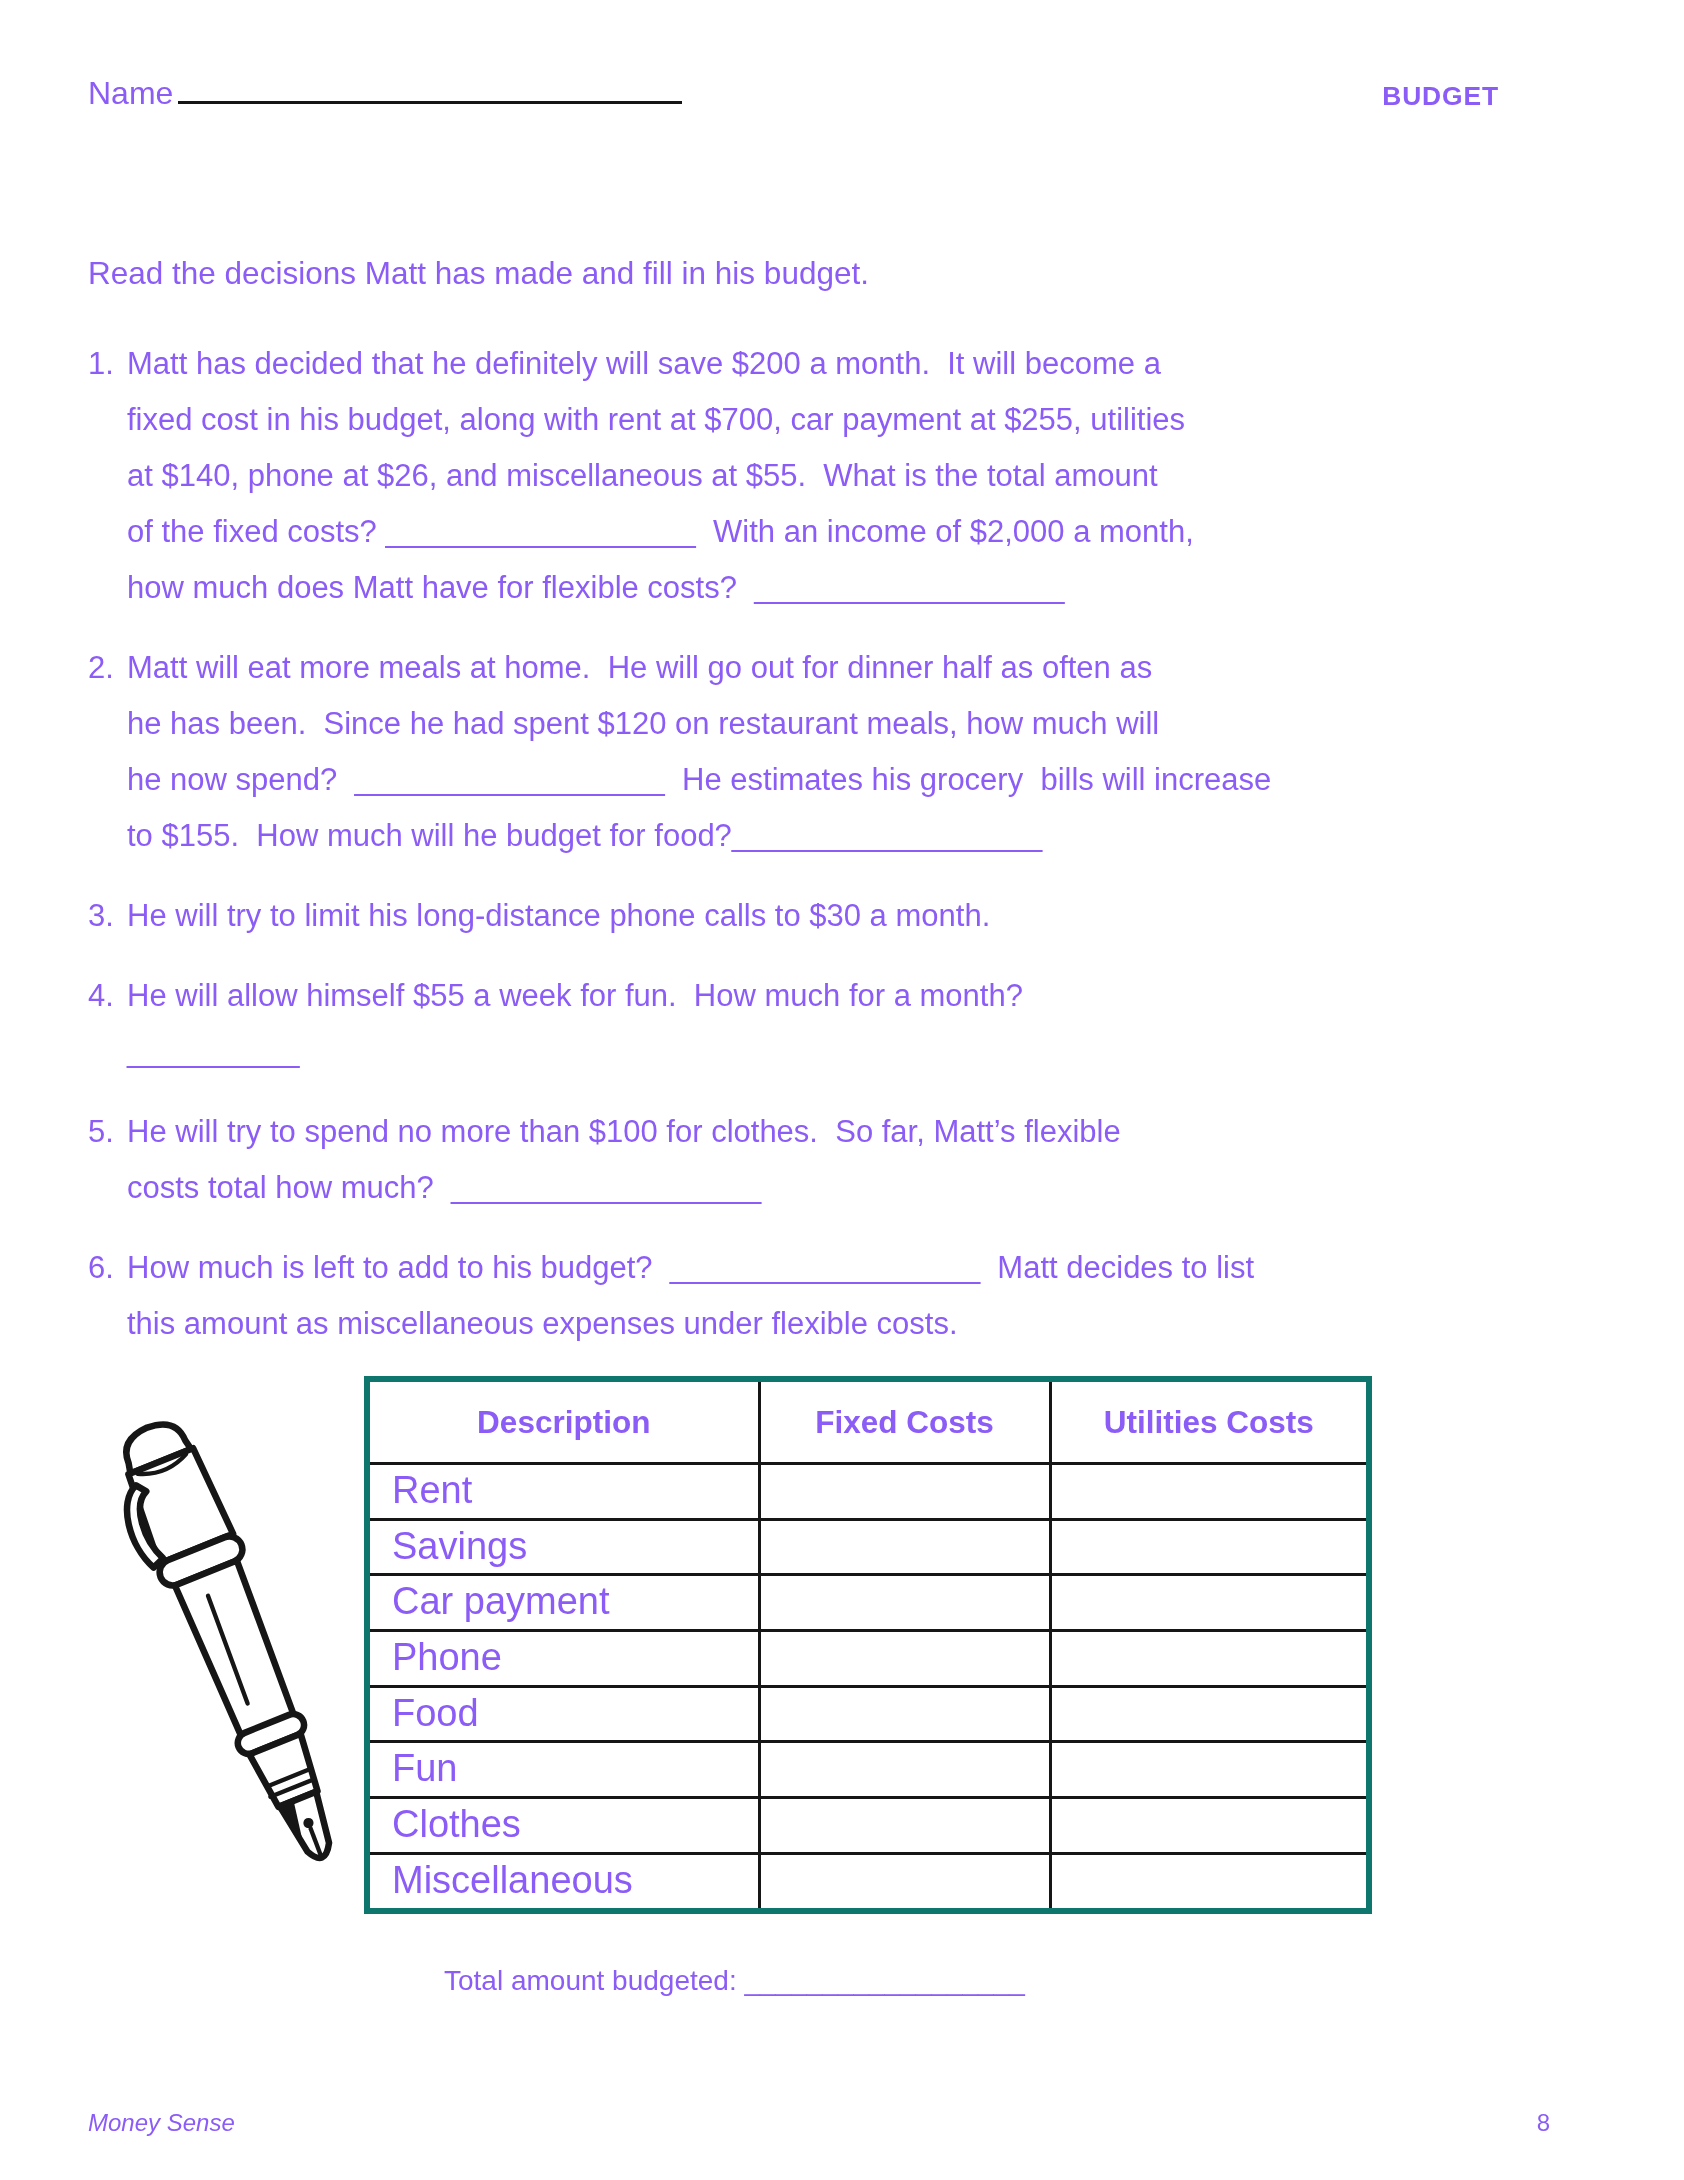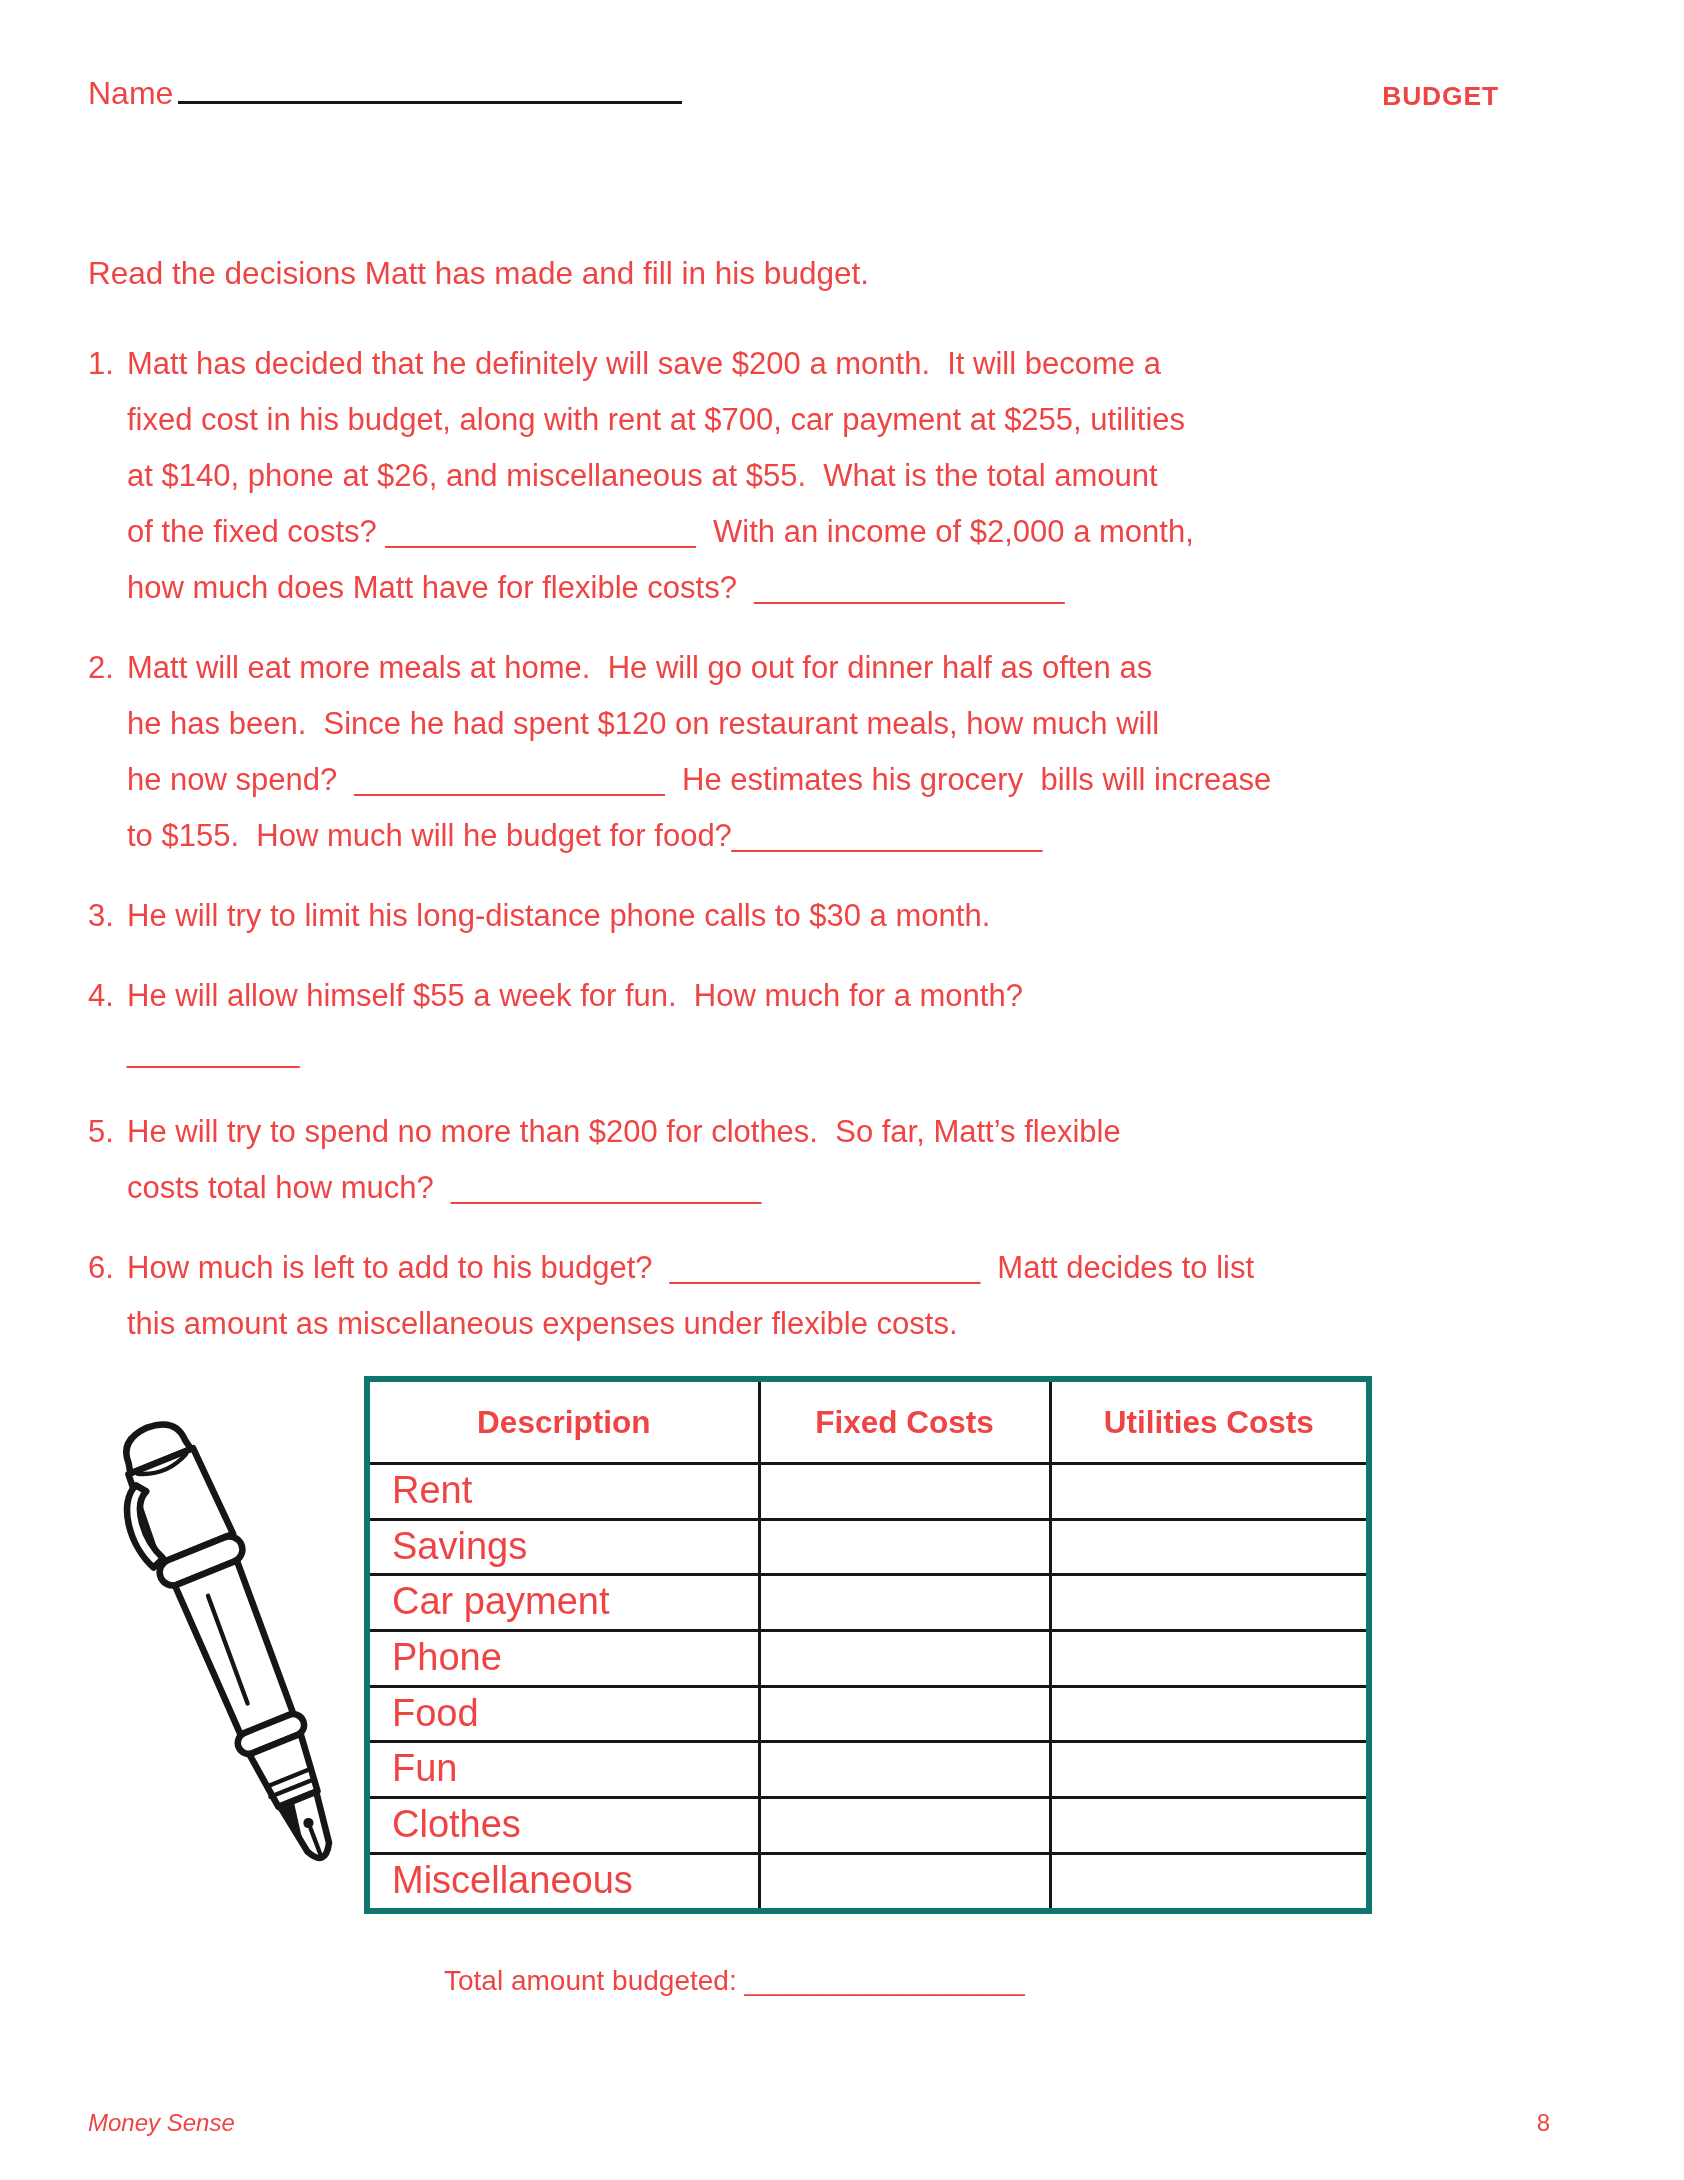--- a/index.html
+++ b/index.html
@@ -1,20 +1,20 @@
 <!DOCTYPE html>
 <html style="font-size:13.6px"><head>
 <meta charset="utf-8">
 <style>
   html,body{margin:0;padding:0;background:#ffffff;}
   .page{
     position:relative;
     width:1635px;height:2181px;
     background:#ffffff;
-    color:#ef4444;
+    color:#8b5cf6;
     font-family:"Liberation Sans", sans-serif;
     box-sizing:border-box;
     padding:72px 136px 0 88px;
     overflow:hidden;
   }
   
   .hdr{display:flex;align-items:flex-end;}
   .name-group{display:flex;align-items:baseline;}
   .name-label{font-size:32px;}
   .name-underline{width:504px;border-bottom:3.4px solid #161616;height:29px;margin-left:5.1px;}
@@ -81,21 +81,21 @@
         <div class="q-num">3.</div>
         <div class="q-body">He will try to limit his long-distance phone calls to $30 a month.</div>
       </div>
       <div class="question">
         <div class="q-num">4.</div>
         <div class="q-body">He will allow himself $55 a week for fun.  How much for a month?
 __________</div>
       </div>
       <div class="question">
         <div class="q-num">5.</div>
-        <div class="q-body">He will try to spend no more than $200 for clothes.  So far, Matt’s flexible
+        <div class="q-body">He will try to spend no more than $100 for clothes.  So far, Matt’s flexible
 costs total how much?  __________________</div>
       </div>
       <div class="question">
         <div class="q-num">6.</div>
         <div class="q-body">How much is left to add to his budget?  __________________  Matt decides to list
 this amount as miscellaneous expenses under flexible costs.</div>
       </div>
     </div>
 
   <div class="bottom">

